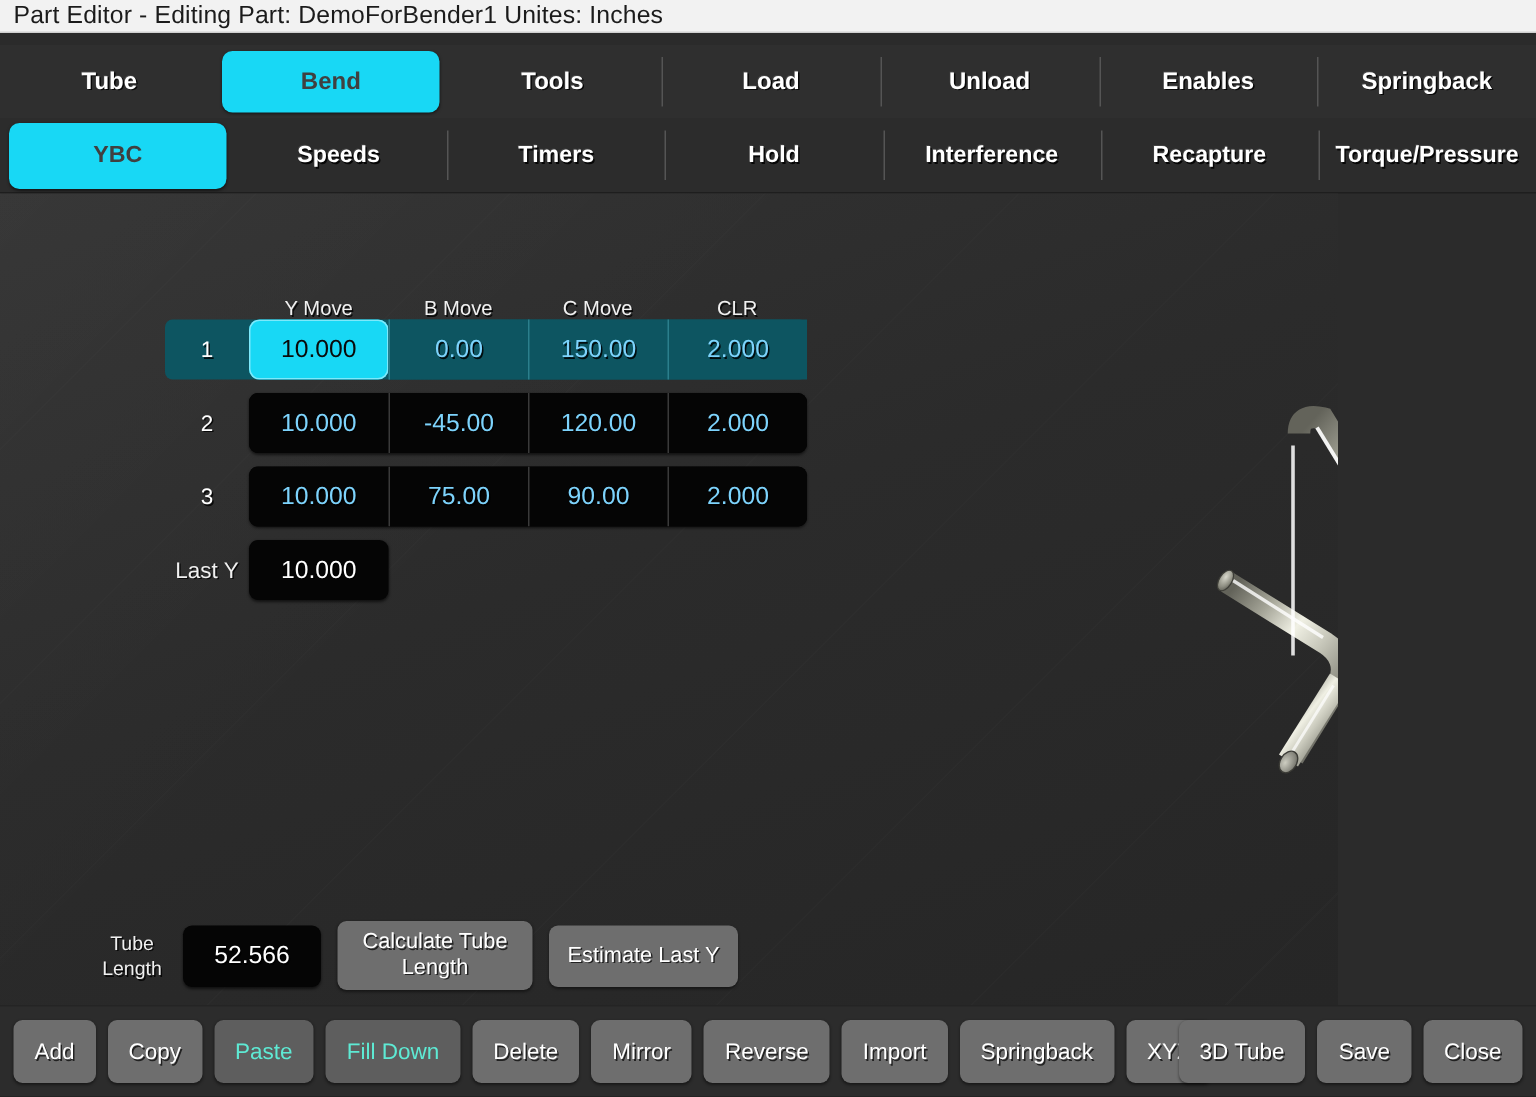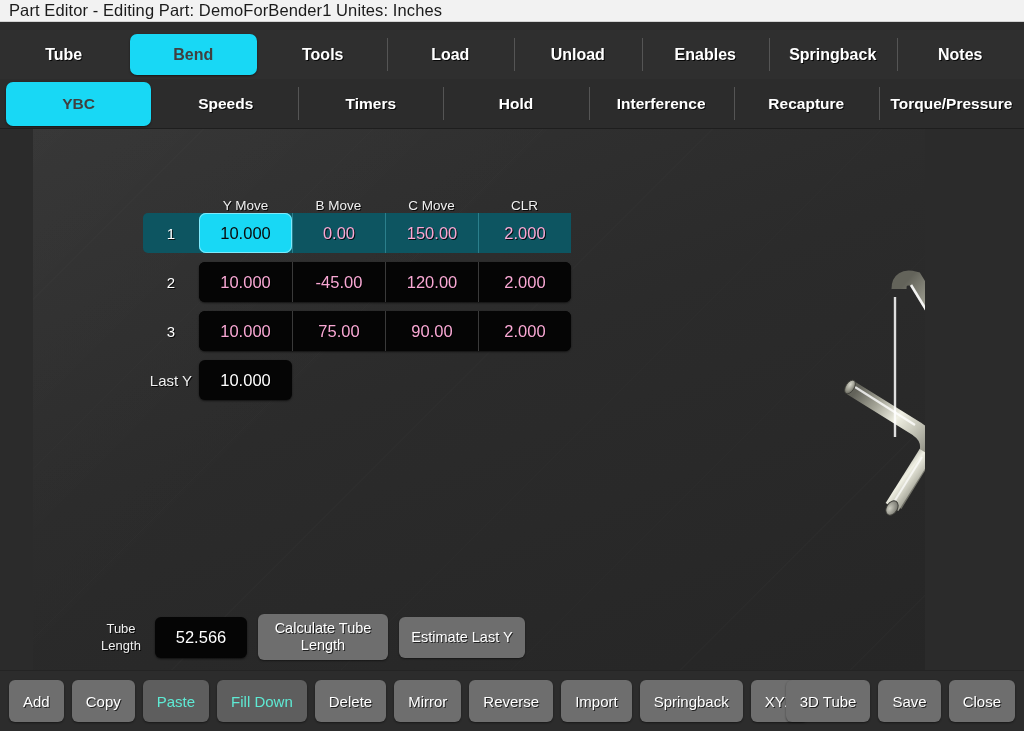--- a/index.html
+++ b/index.html
@@ -91,21 +91,20 @@
   
   .viewport {
     position: absolute;
     left: 0; top: 129px;
     width: 892px;
     height: 541px;
     background:
       linear-gradient(135deg, rgba(255,255,255,0.022) 0%, rgba(255,255,255,0.0) 40%),
       linear-gradient(160deg, #333333 0%, #2b2b2b 45%, #262626 100%);
     overflow: hidden;
-    margin-left: 33px;
   }
   .viewport::after {
     content: "";
     position: absolute;
     inset: 0;
     background:
       repeating-linear-gradient(135deg,
         rgba(255,255,255,0.012) 0px,
         rgba(255,255,255,0.012) 1px,
         rgba(0,0,0,0) 1px,
@@ -164,21 +163,21 @@
     border-radius: 0;
     box-shadow: none;
     overflow: visible;
   }
   .cell {
     width: 93px;
     height: 40px;
     display: flex;
     align-items: center;
     justify-content: center;
-    color: #f9a8d4;
+    color: #7dd3fc;
     font-size: 16.5px;
     text-shadow: 1px 1px 0 rgba(0,0,0,0.85);
     box-sizing: border-box;
     background: #050505;
     position: relative;
   }
   .cell + .cell { border-left: 1px solid #3a3a3a; }
   .grid-row.selected .cell {
     background: #0d5561;
     border-left: 1px solid #2b7f8c;
@@ -331,23 +330,20 @@
         <span>Load</span>
       </div>
       <div class="tab">
         <span>Unload</span>
       </div>
       <div class="tab">
         <span>Enables</span>
       </div>
       <div class="tab">
         <span>Springback</span>
-      </div>
-      <div class="tab">
-        <span>Notes</span>
       </div>
     </div>
 
   <div class="tabrow row2" id="tabs-secondary">
       <div class="tab active">
         <span>YBC</span>
       </div>
       <div class="tab">
         <span>Speeds</span>
       </div>

